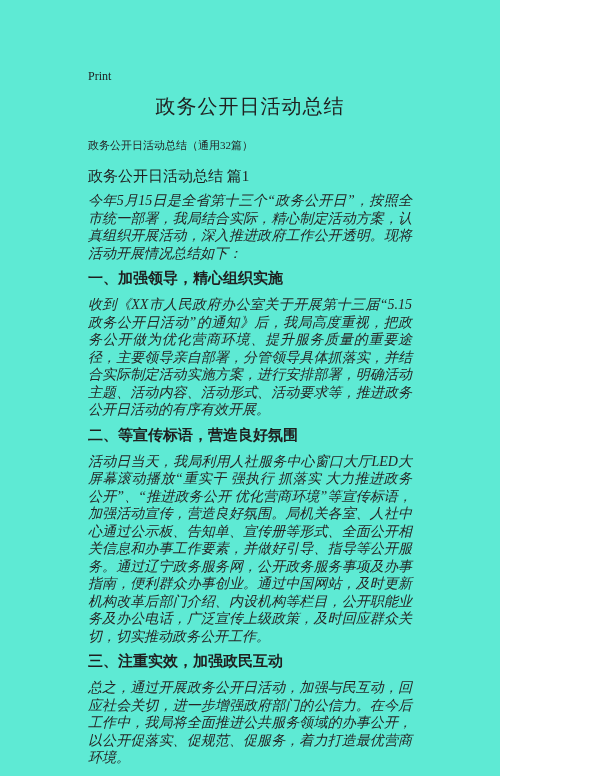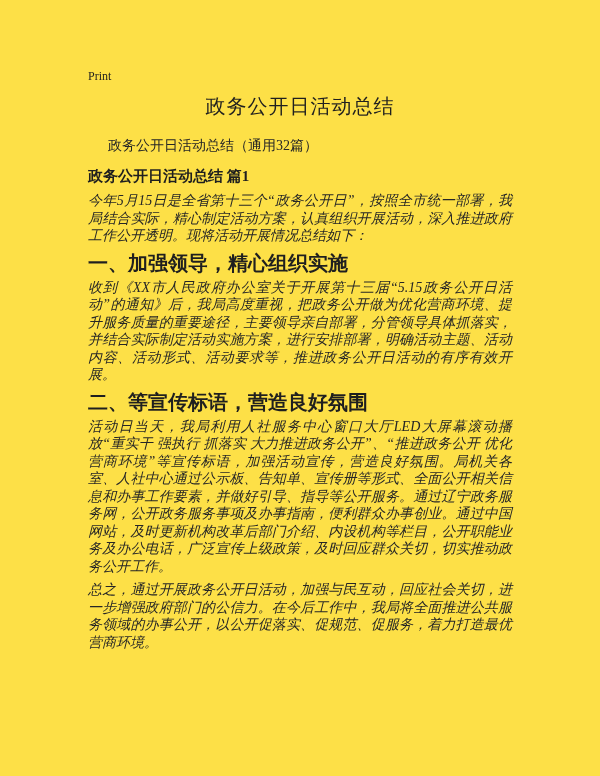--- a/index.html
+++ b/index.html
@@ -9,61 +9,61 @@
   }
   body {
     width: 600px;
     height: 776px;
     overflow: hidden;
     font-family: "Liberation Serif", "DejaVu Serif", serif;
     color: #262626;
   }
   .page {
     box-sizing: border-box;
-    width: 600px;
+    width: 500px;
     height: 776px;
     padding: 66px 88px 0 88px;
-    background: #fde047;
+    background: #5eead4;
   }
   .print-link {
     font-size: 12px;
     line-height: 14px;
     color: #1f1f1f;
     display: inline-block;
     cursor: pointer;
   }
   .doc-title {
     margin: 9px 0 0 0;
     font-size: 20px;
     line-height: 26px;
     font-weight: normal;
     text-align: center;
     color: #1f1f1f;
     letter-spacing: 1px;
   }
   .doc-subtitle {
     margin-top: 17px;
-    font-size: 14px;
+    font-size: 11px;
     line-height: 19px;
     color: #262626;
-    margin-left: 20px;
   }
   .entry-heading {
     margin: 11px 0 0 0;
     font-size: 15px;
     line-height: 20px;
-    font-weight: bold;
+    font-weight: normal;
     color: #1f1f1f;
   }
   .section-heading {
     margin: 8px 0 0 0;
-    font-size: 20px;
+    font-size: 15px;
     line-height: 20px;
     font-weight: bold;
     color: #1f1f1f;
+    font-family: Liberation Mono, monospace;
   }
   .body-par {
     margin: 6px 0 6px 0;
     font-size: 14px;
     line-height: 17.5px;
     text-align: justify;
     color: #262626;
     word-break: break-all;
     font-style: italic;
   }
@@ -84,19 +84,20 @@
   <p class="body-par">今年5月15日是全省第十三个“政务公开日”，按照全市统一部署，我局结合实际，精心制定活动方案，认真组织开展活动，深入推进政府工作公开透明。现将活动开展情况总结如下：</p>
 
   <h3 class="section-heading">一、加强领导，精心组织实施</h3>
 
   <p class="body-par">收到《XX市人民政府办公室关于开展第十三届“5.15政务公开日活动”的通知》后，我局高度重视，把政务公开做为优化营商环境、提升服务质量的重要途径，主要领导亲自部署，分管领导具体抓落实，并结合实际制定活动实施方案，进行安排部署，明确活动主题、活动内容、活动形式、活动要求等，推进政务公开日活动的有序有效开展。</p>
 
   <h3 class="section-heading">二、等宣传标语，营造良好氛围</h3>
 
   <p class="body-par">活动日当天，我局利用人社服务中心窗口大厅LED大屏幕滚动播放“重实干 强执行 抓落实 大力推进政务公开”、“推进政务公开 优化营商环境”等宣传标语，加强活动宣传，营造良好氛围。局机关各室、人社中心通过公示板、告知单、宣传册等形式、全面公开相关信息和办事工作要素，并做好引导、指导等公开服务。通过辽宁政务服务网，公开政务服务事项及办事指南，便利群众办事创业。通过中国网站，及时更新机构改革后部门介绍、内设机构等栏目，公开职能业务及办公电话，广泛宣传上级政策，及时回应群众关切，切实推动政务公开工作。</p>
 
+  <h3 class="section-heading">三、注重实效，加强政民互动</h3>
 
 
   <p class="body-par">总之，通过开展政务公开日活动，加强与民互动，回应社会关切，进一步增强政府部门的公信力。在今后工作中，我局将全面推进公共服务领域的办事公开，以公开促落实、促规范、促服务，着力打造最优营商环境。</p>
 
   
 
 </div>
 
 </body></html>

